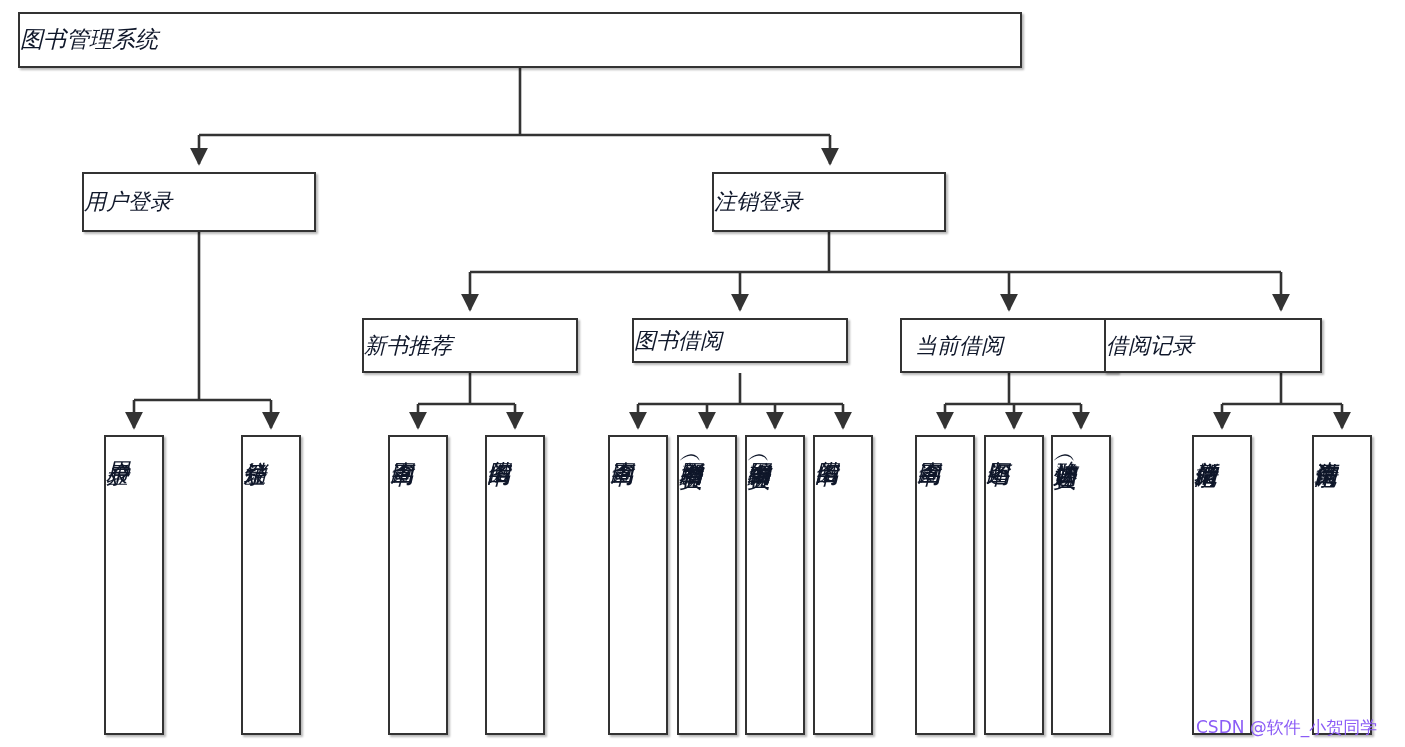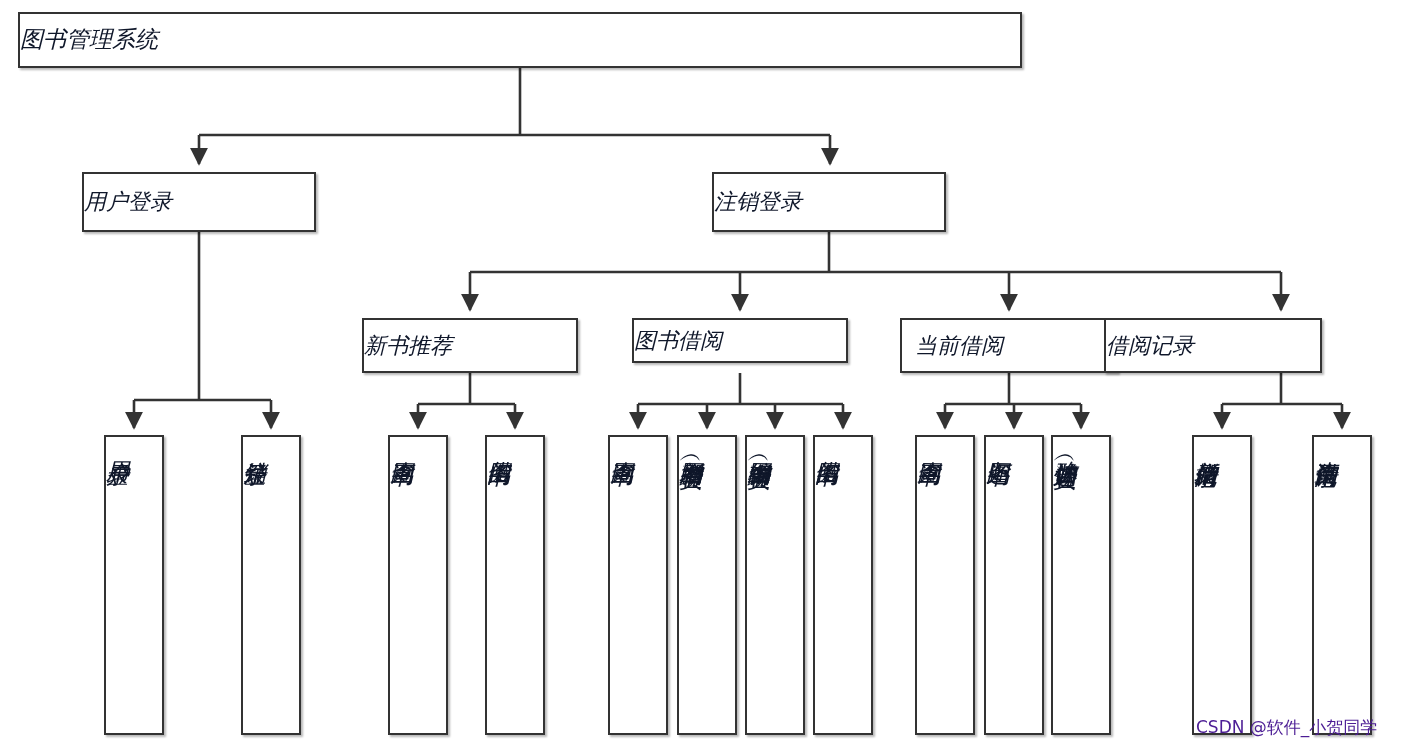--- a/index.html
+++ b/index.html
@@ -60,21 +60,21 @@
   .node.vert .label {
     writing-mode: vertical-rl;
     text-orientation: upright;
     font-size: 23px;
     letter-spacing: 1px;
     line-height: 1;
     white-space: nowrap;
   }
   .watermark {
     position: absolute;
-    color: #4c1d95;
+    color: #8b5cf6;
     font-size: 17px;
     white-space: nowrap;
     z-index: 5;
     font-family: "DejaVu Sans", "Liberation Sans", sans-serif;
   }
 </style>
 </head>
 <body>
 
 <div id="canvas">

